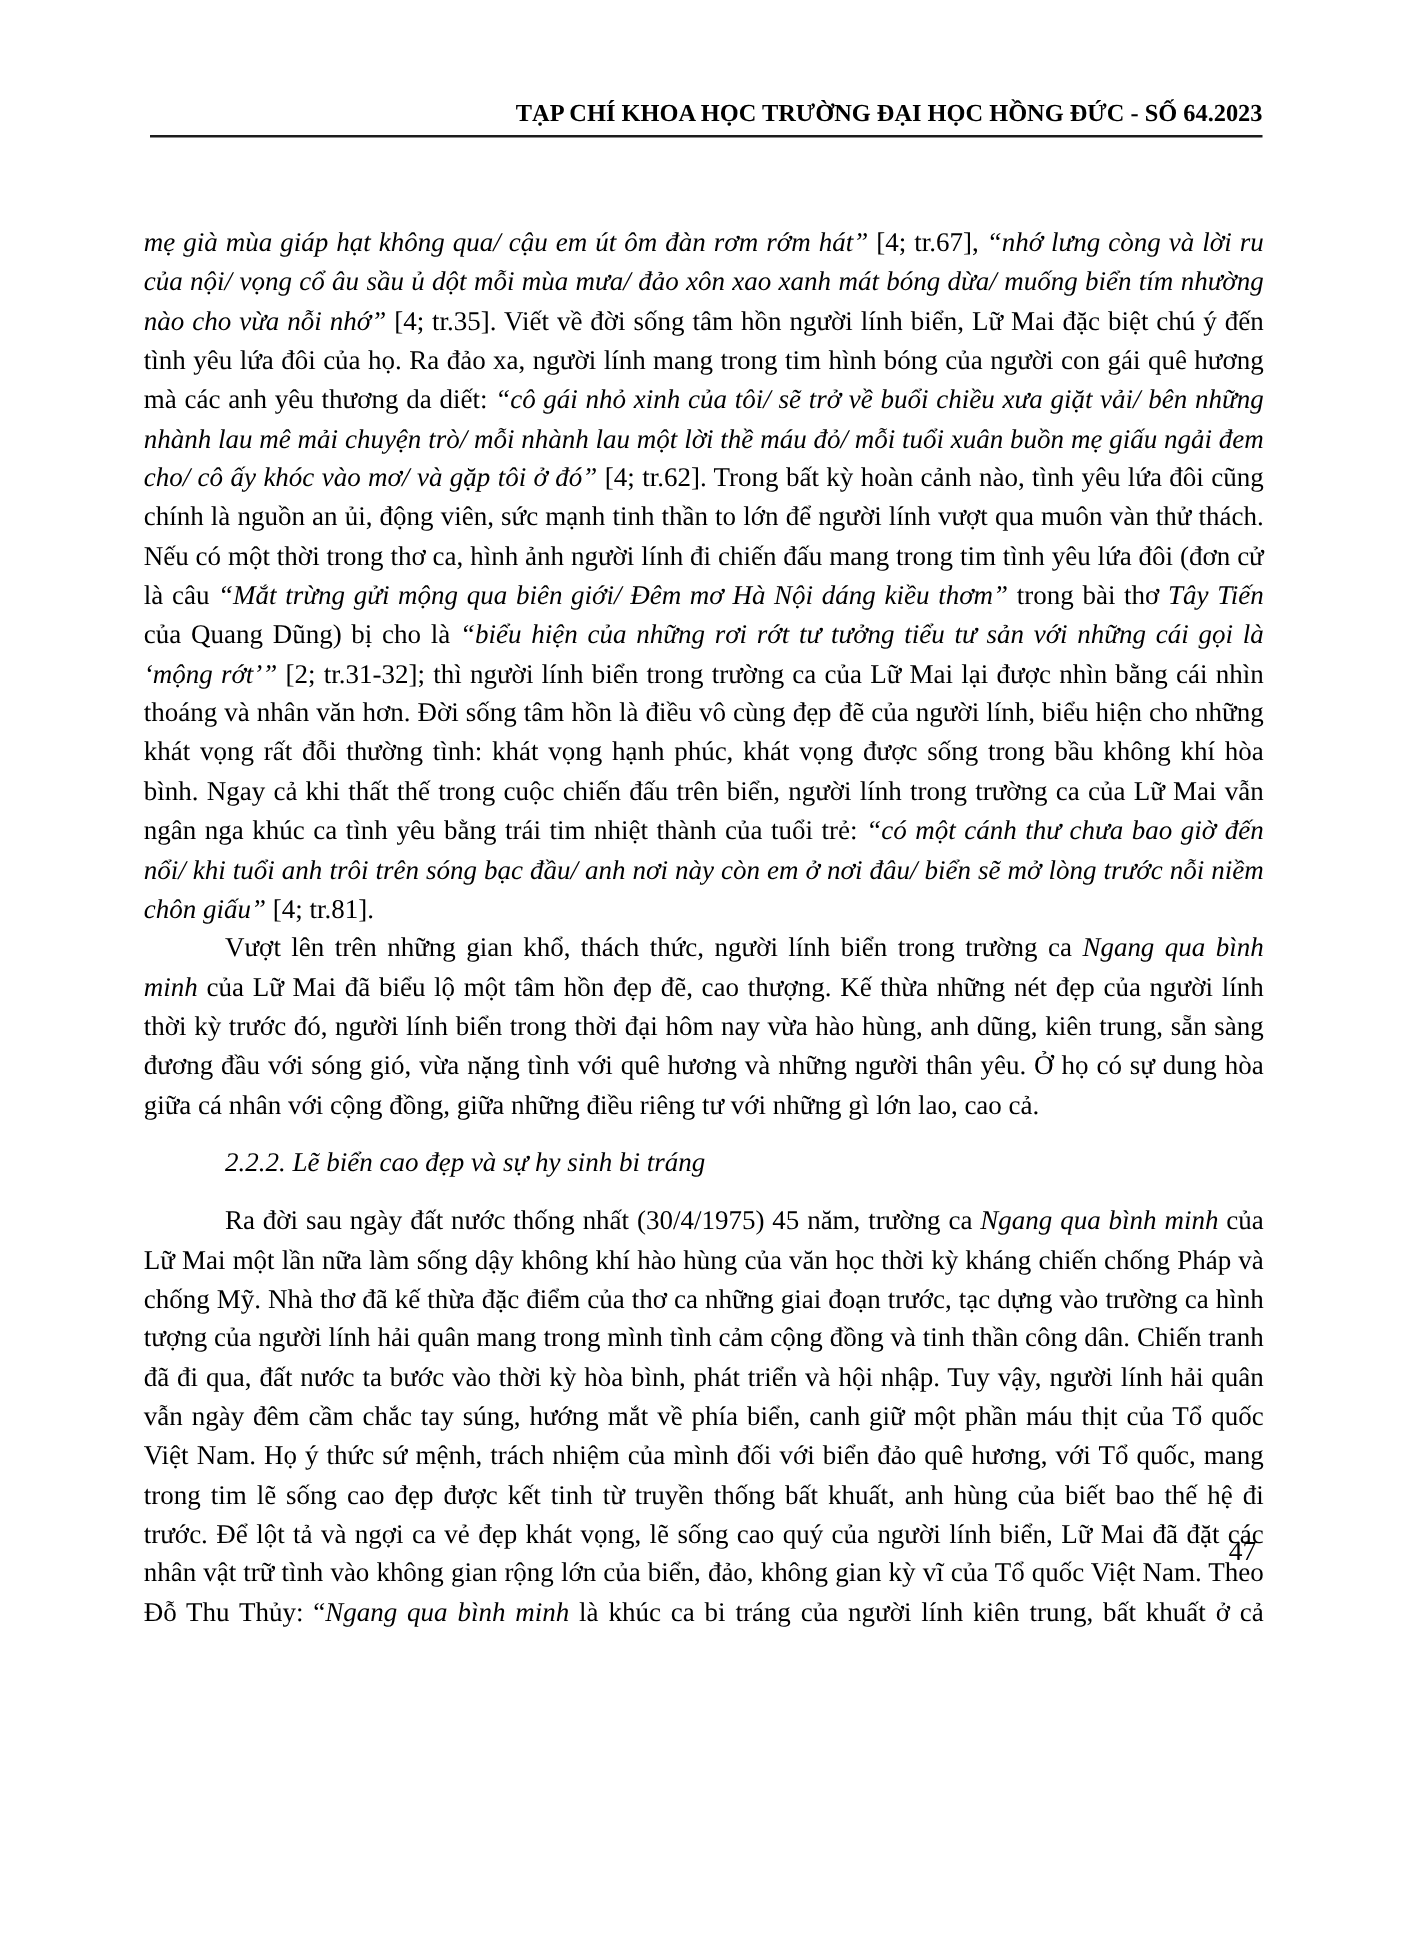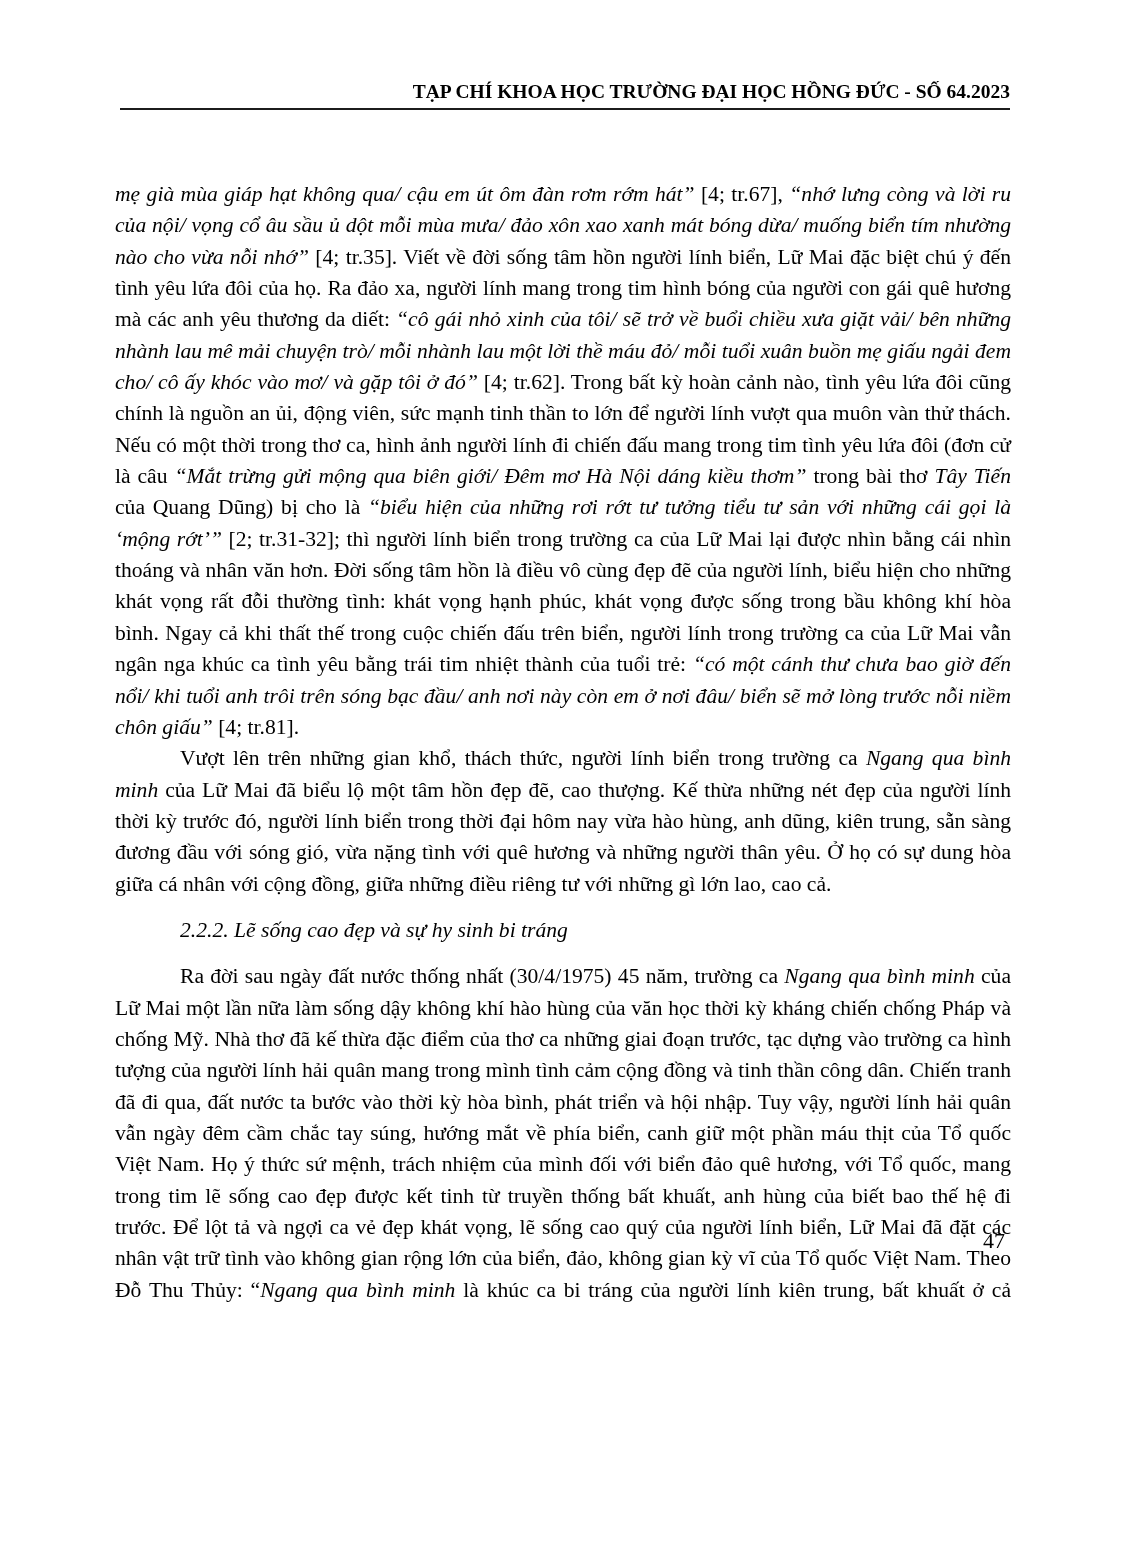--- a/index.html
+++ b/index.html
@@ -71,18 +71,18 @@
 </head>
 <body>
 
 <div class="page">
   <div class="header">TẠP CHÍ KHOA HỌC TRƯỜNG ĐẠI HỌC HỒNG ĐỨC - SỐ 64.2023</div>
   <div class="header-rule"></div>
 
   <div class="content">
       <p class="body"><span class="em">mẹ già mùa giáp hạt không qua/ cậu em út ôm đàn rơm rớm hát”</span><span> [4; tr.67], </span><span class="em">“nhớ lưng còng và lời ru của nội/ vọng cổ âu sầu ủ dột mỗi mùa mưa/ đảo xôn xao xanh mát bóng dừa/ muống biển tím nhường nào cho vừa nỗi nhớ”</span><span> [4; tr.35]. Viết về đời sống tâm hồn người lính biển, Lữ Mai đặc biệt chú ý đến tình yêu lứa đôi của họ. Ra đảo xa, người lính mang trong tim hình bóng của người con gái quê hương mà các anh yêu thương da diết: </span><span class="em">“cô gái nhỏ xinh của tôi/ sẽ trở về buổi chiều xưa giặt vải/ bên những nhành lau mê mải chuyện trò/ mỗi nhành lau một lời thề máu đỏ/ mỗi tuổi xuân buồn mẹ giấu ngải đem cho/ cô ấy khóc vào mơ/ và gặp tôi ở đó”</span><span> [4; tr.62]. Trong bất kỳ hoàn cảnh nào, tình yêu lứa đôi cũng chính là nguồn an ủi, động viên, sức mạnh tinh thần to lớn để người lính vượt qua muôn vàn thử thách. Nếu có một thời trong thơ ca, hình ảnh người lính đi chiến đấu mang trong tim tình yêu lứa đôi (đơn cử là câu </span><span class="em">“Mắt trừng gửi mộng qua biên giới/ Đêm mơ Hà Nội dáng kiều thơm”</span><span> trong bài thơ </span><span class="em">Tây Tiến</span><span> của Quang Dũng) bị cho là </span><span class="em">“biểu hiện của những rơi rớt tư tưởng tiểu tư sản với những cái gọi là ‘mộng rớt’”</span><span> [2; tr.31-32]; thì người lính biển trong trường ca của Lữ Mai lại được nhìn bằng cái nhìn thoáng và nhân văn hơn. Đời sống tâm hồn là điều vô cùng đẹp đẽ của người lính, biểu hiện cho những khát vọng rất đỗi thường tình: khát vọng hạnh phúc, khát vọng được sống trong bầu không khí hòa bình. Ngay cả khi thất thế trong cuộc chiến đấu trên biển, người lính trong trường ca của Lữ Mai vẫn ngân nga khúc ca tình yêu bằng trái tim nhiệt thành của tuổi trẻ: </span><span class="em">“có một cánh thư chưa bao giờ đến nổi/ khi tuổi anh trôi trên sóng bạc đầu/ anh nơi này còn em ở nơi đâu/ biển sẽ mở lòng trước nỗi niềm chôn giấu”</span><span> [4; tr.81].</span></p>
       <p class="body indent"><span>Vượt lên trên những gian khổ, thách thức, người lính biển trong trường ca </span><span class="em">Ngang qua bình minh</span><span> của Lữ Mai đã biểu lộ một tâm hồn đẹp đẽ, cao thượng. Kế thừa những nét đẹp của người lính thời kỳ trước đó, người lính biển trong thời đại hôm nay vừa hào hùng, anh dũng, kiên trung, sẵn sàng đương đầu với sóng gió, vừa nặng tình với quê hương và những người thân yêu. Ở họ có sự dung hòa giữa cá nhân với cộng đồng, giữa những điều riêng tư với những gì lớn lao, cao cả.</span></p>
-      <p class="heading indent"><span class="em">2.2.2. Lẽ sống cao đẹp và sự hy sinh bi tráng</span></p>
+      <p class="heading indent"><span class="em">2.2.2. Lẽ biển cao đẹp và sự hy sinh bi tráng</span></p>
       <p class="body indent"><span>Ra đời sau ngày đất nước thống nhất (30/4/1975) 45 năm, trường ca </span><span class="em">Ngang qua bình minh</span><span> của Lữ Mai một lần nữa làm sống dậy không khí hào hùng của văn học thời kỳ kháng chiến chống Pháp và chống Mỹ. Nhà thơ đã kế thừa đặc điểm của thơ ca những giai đoạn trước, tạc dựng vào trường ca hình tượng của người lính hải quân mang trong mình tình cảm cộng đồng và tinh thần công dân. Chiến tranh đã đi qua, đất nước ta bước vào thời kỳ hòa bình, phát triển và hội nhập. Tuy vậy, người lính hải quân vẫn ngày đêm cầm chắc tay súng, hướng mắt về phía biển, canh giữ một phần máu thịt của Tổ quốc Việt Nam. Họ ý thức sứ mệnh, trách nhiệm của mình đối với biển đảo quê hương, với Tổ quốc, mang trong tim lẽ sống cao đẹp được kết tinh từ truyền thống bất khuất, anh hùng của biết bao thế hệ đi trước. Để lột tả và ngợi ca vẻ đẹp khát vọng, lẽ sống cao quý của người lính biển, Lữ Mai đã đặt các nhân vật trữ tình vào không gian rộng lớn của biển, đảo, không gian kỳ vĩ của Tổ quốc Việt Nam. Theo Đỗ Thu Thủy: “</span><span class="em">Ngang qua bình minh</span><span> là khúc ca bi tráng của người lính kiên trung, bất khuất ở cả chiều kích rộng lớn, hào sảng: tình yêu Tổ quốc, biển cả, tinh thần quyết tử bảo vệ chủ quyền đất nước lẫn những cảm cả xúc riêng tư, sâu lắng” [6].</span></p>
     </div>
 
   <div class="page-number">47</div>
 </div>
 
 </body></html>

